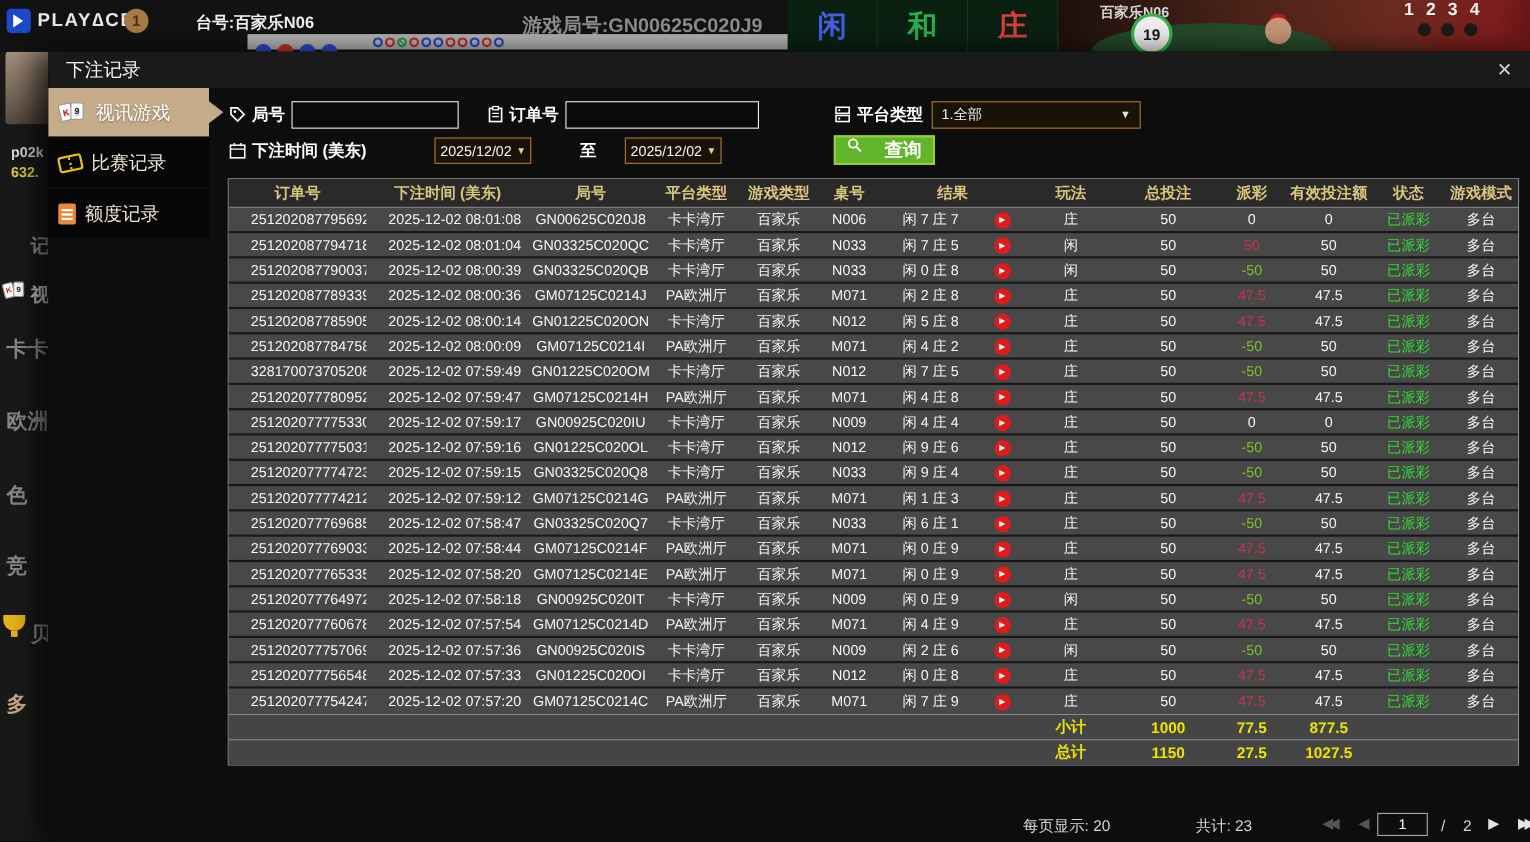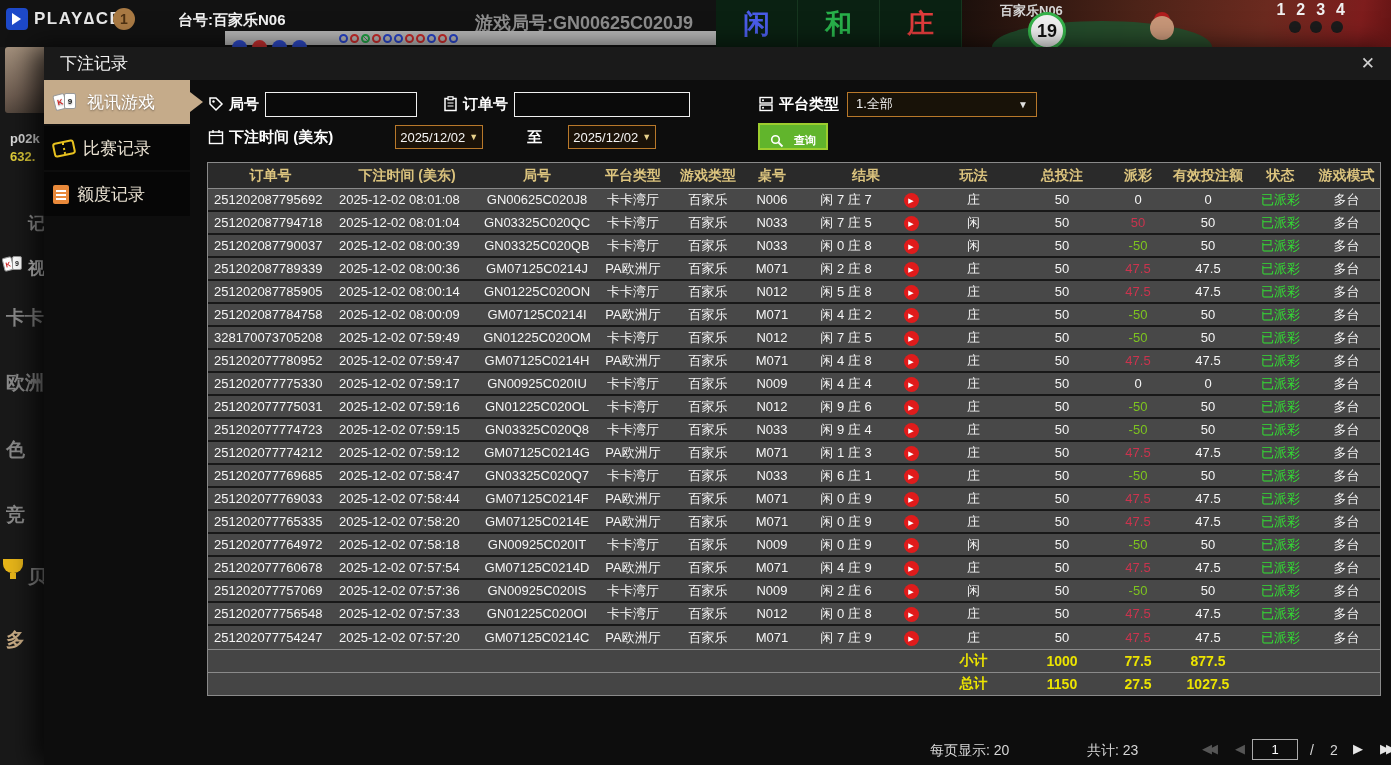--- a/index.html
+++ b/index.html
@@ -19,21 +19,21 @@
   .road { position:absolute; left:225px; top:31px; width:1166px; height:14px; background:#b4b4b4; display:flex; align-items:center; padding-left:114px; gap:2px; }
   .dot { width:9px; height:9px; border-radius:50%; border:2px solid #777; background:transparent; }
   .dot.b { border-color:#2742c4; }
   .dot.r { border-color:#c42a2a; }
   .dot.t { border-color:#1f9e43; background:linear-gradient(45deg,transparent 42%,#1f9e43 42%,#1f9e43 58%,transparent 58%); }
   .mini-icons { position:absolute; left:232px; top:40px; display:flex; gap:5px; }
   .mini-icons span { width:15px; height:15px; border-radius:50%; }
   .bet-panel { position:absolute; left:716px; top:0; width:246px; height:47px; background:#0a2112; display:flex; }
   .bet-cell { flex:1; display:flex; align-items:center; justify-content:center; font-size:27px; font-weight:bold; border-right:1px solid #16361f; }
   .bet-player { color:#4a5ce8; } .bet-tie { color:#28b04a; } .bet-banker { color:#e03c3c; }
-  .timer { position:absolute; left:1028px; top:12px; width:38px; height:38px; border-radius:50%; background:#efefef; border:3px solid #35b24a; color:#111; font-size:18px; font-weight:bold; text-align:center; line-height:33px; z-index:2; }
+  .timer { position:absolute; left:1028px; top:12px; width:38px; height:38px; border-radius:50%; background:#efefef; border:3px solid #35b24a; color:#111; font-size:14px; font-weight:bold; text-align:center; line-height:33px; z-index:2; }
   .video { position:absolute; left:962px; top:0; width:429px; height:47px; background:linear-gradient(100deg,#1c100c,#4c2318 40%,#6b2a1f 70%,#7e1d1d 92%,#641414); overflow:hidden; }
   .video::before { content:""; position:absolute; left:30px; bottom:-26px; width:220px; height:52px; border-radius:50%; background:#1d5530; opacity:.8; }
   .video::after { content:""; position:absolute; left:188px; top:16px; width:24px; height:24px; border-radius:50%; background:#c79678; box-shadow:0 -8px 0 -4px #b01e1e; }
   .video-label { position:absolute; left:38px; top:2px; color:#d6d6d6; font-size:13px; font-weight:bold; }
   .cams { position:absolute; right:46px; top:1px; display:flex; gap:11px; color:#f0f0f0; font-size:16px; font-weight:bold; }
   .knobs { position:absolute; right:48px; top:21px; display:flex; gap:9px; }
   .knobs i { width:12px; height:12px; border-radius:50%; background:#1b1b1b; }
   .lobby { position:absolute; left:0; top:47px; width:44px; height:718px; background:#191919; overflow:hidden; }
   .lb { position:absolute; left:6px; color:#8a8a8a; font-size:19px; font-weight:bold; white-space:nowrap; }
   .avatar { position:absolute; left:5px; top:0px; width:52px; height:66px; background:linear-gradient(160deg,#a4917d,#6d5c50 60%,#3c332c); border-radius:3px; }
@@ -78,32 +78,32 @@
   .f-input { height:25px; border:1px solid #f0f0f0; background:#0a0a0a; color:#fff; font-size:13px; padding:0 6px; outline:none; }
   .in-round { width:152px; margin-left:6px; }
   .in-order { width:176px; margin-left:6px; }
   .gap24 { width:26px; }
   .plat-group { position:absolute; left:568px; top:10px; display:flex; align-items:center; height:28px; }
   .selbox { margin-left:8px; width:190px; height:25px; border:1px solid #b8782a; background:#181208; color:#f0f0f0; font-size:13px; display:flex; align-items:center; padding:0 8px; cursor:pointer; }
   .selbox .arr { margin-left:auto; font-size:10px; color:#e0e0e0; }
   .datebox { width:88px; height:24px; border:1px solid #b8782a; background:#1a1208; color:#f5f5f5; font-size:13px; display:flex; align-items:center; justify-content:center; gap:4px; cursor:pointer; }
   .datebox .arr { font-size:9px; color:#e8d08a; }
   .d1 { margin-left:62px; } .zhi { margin:0 26px 0 44px; font-size:15px; font-weight:bold; } 
-  .search-btn { position:absolute; left:568px; top:43px; height:27px; padding:0 10px; background:#61b52c; border:2px solid #9ccd2e; color:#fff; font-size:11px; font-weight:bold; display:flex; align-items:flex-end; gap:10px; cursor:pointer; }
+  .search-btn { position:absolute; left:568px; top:43px; height:27px; padding:0 10px; background:#61b52c; border:2px solid #9ccd2e; color:#fff; font-size:17px; font-weight:bold; display:flex; align-items:flex-start; gap:20px; cursor:pointer; }
 
   
   .btable { position:absolute; left:17px; top:82px; width:1174px; border:1px solid #8a8a8a; background:#0d0d0d; }
   .grid { display:grid; grid-template-columns:125px 148px 112px 80px 70px 58px 90px 40px 85px 92px 60px 80px 65px 67px; align-items:center; }
   .thead { height:26px; background:#2a2a2a; border-bottom:1px solid #8a8a8a; color:#dcc47e; font-size:14px; font-weight:bold; }
   .thead span { text-align:center; }
   .span2 { grid-column:span 2; }
   .trow { height:23px; background:#484848; border-bottom:2px solid #181818; color:#f5f5f5; font-size:13px; }
   .trow:last-child { border-bottom:none; }
   .c { text-align:center; white-space:nowrap; overflow:hidden; }
-  .c.left { text-align:left; padding-left:6px; }
+  .c.left { text-align:left; padding-left:20px; }
   .play-btn { display:inline-block; width:15px; height:15px; border-radius:50%; background:#e01b1b; color:#fff; font-size:7px; line-height:15px; text-align:center; vertical-align:middle; cursor:pointer; }
   .payout.pos { color:#c9344e; } .payout.neg { color:#7dc41f; } .payout.zero { color:#f5f5f5; }
   .status { color:#33dd33; }
   .sumrow { height:23px; background:#454545; border-top:1px solid #8a8a8a; color:#ece400; font-size:14px; font-weight:bold; }
   .g9 { grid-column:9; text-align:center; } .g10 { grid-column:10; text-align:center; }
   .g11 { grid-column:11; text-align:center; } .g12 { grid-column:12; text-align:center; }
 
   
   .pagebar { position:absolute; left:0; right:0; bottom:0; height:30px; color:#d6d6d6; font-size:14px; }
   .pp { position:absolute; left:740px; top:7px; }

